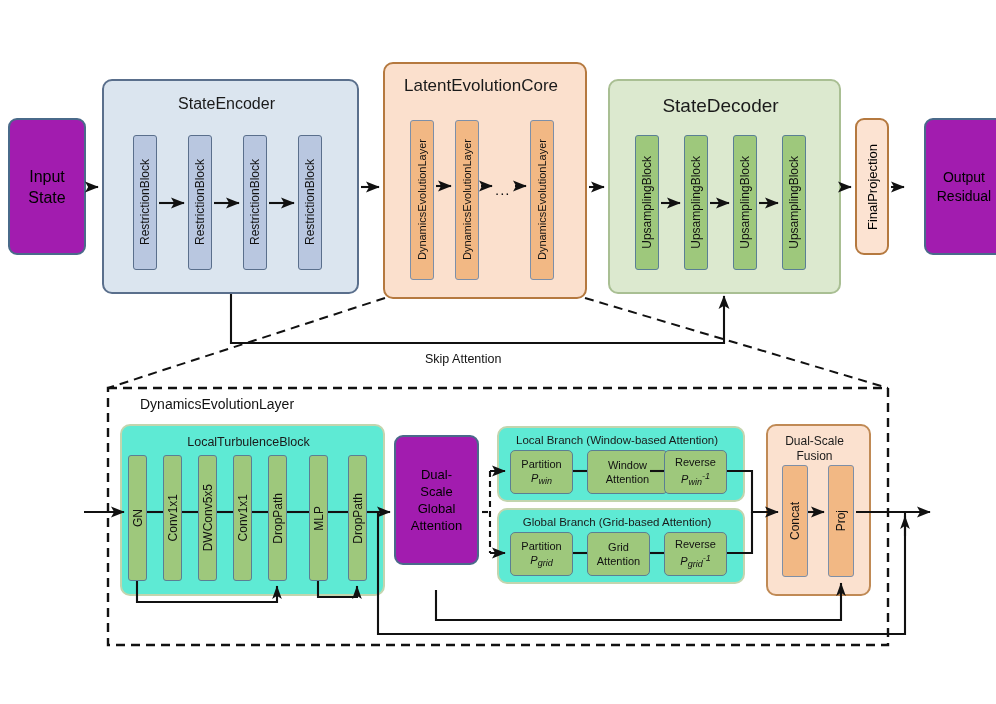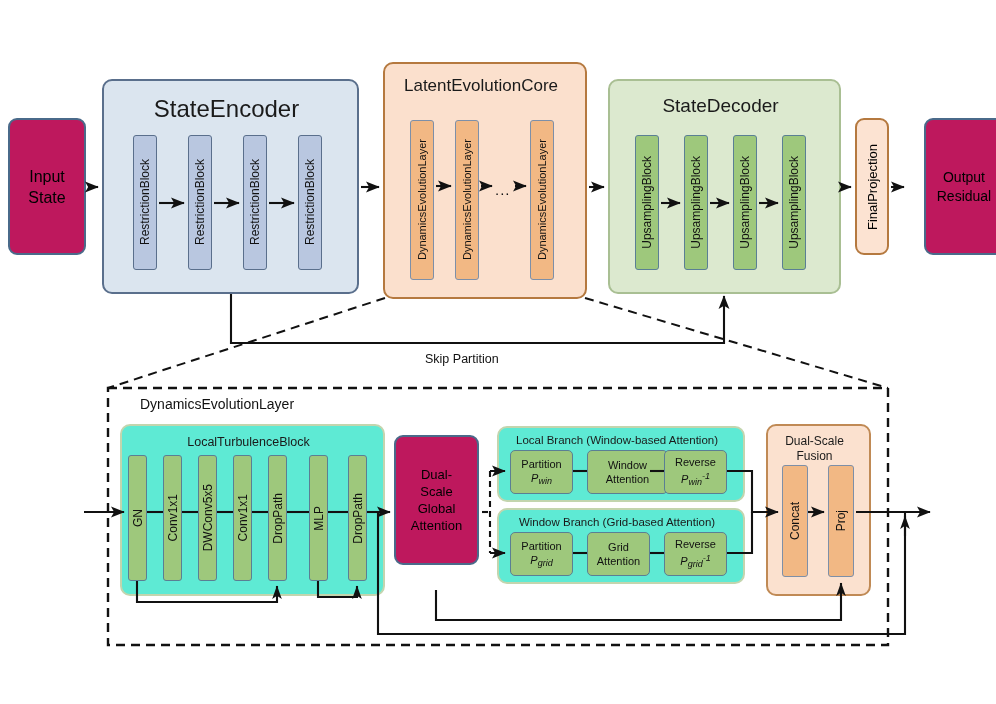--- a/index.html
+++ b/index.html
@@ -20,21 +20,21 @@
   
   .blk{border-width:1.5px;border-style:solid;border-radius:3px;display:flex;align-items:center;justify-content:center;text-align:center;color:#111;}
   .blk-blue{background:#b9c7e0;border-color:#5a6f8c;}
   .blk-green{background:#9ec87c;border-color:#5a7f94;}
   .blk-orange{background:#f2b884;border-color:#7d8fa8;}
   .blk-round{border-radius:5px;}
   .vert{writing-mode:vertical-rl;transform:rotate(180deg);white-space:nowrap;}
 
   .rounded-box{border-radius:9px;border-width:2px;border-style:solid;display:flex;align-items:center;justify-content:center;text-align:center;}
   .box-blue{background:#d5e3ef;border-color:#4a6party;}
-  .box-blue{background:#be185d;border-color:#4a6a8a;}
+  .box-blue{background:#a21caf;border-color:#4a6a8a;}
   .box-orange{background:#fce3d2;border-color:#b5793f;}
 
   
   svg.layer{position:absolute;left:0;top:0;width:996px;height:704px;pointer-events:none;}
 
   .lbl{position:absolute;color:#111;white-space:nowrap;}
   .sub{font-size:9px;vertical-align:-2px;}
   .sup{font-size:9px;vertical-align:4px;}
   .ital{font-style:italic;}
 </style>
@@ -44,21 +44,21 @@
 <div id="root">
 
   <div class="abs rounded-box box-blue" style="left:8px;top:118px;width:78px;height:137px;font-size:16px;line-height:21px;">
     <div>
       <div>Input</div>
       <div>State</div>
     </div>
   </div>
 
   <div class="abs cont cont-blue" style="left:102px;top:79px;width:257px;height:215px;">
-    <div class="cont-title" style="top:14px;font-size:24px;">StateEncoder</div>
+    <div class="cont-title" style="top:14px;font-size:16px;">StateEncoder</div>
   </div>
   <div class="abs blk blk-blue" style="left:133px;top:135px;width:24px;height:135px;font-size:12px;">
     <span class="vert">RestrictionBlock</span>
   </div>
   <div class="abs blk blk-blue" style="left:188px;top:135px;width:24px;height:135px;font-size:12px;">
     <span class="vert">RestrictionBlock</span>
   </div>
   <div class="abs blk blk-blue" style="left:243px;top:135px;width:24px;height:135px;font-size:12px;">
     <span class="vert">RestrictionBlock</span>
   </div>
@@ -100,21 +100,21 @@
     <span class="vert">FinalProjection</span>
   </div>
 
   <div class="abs rounded-box box-blue" style="left:908px;top:118px;width:80px;height:137px;font-size:14px;line-height:19px;margin-left:16px;">
     <div>
       <div>Output</div>
       <div>Residual</div>
     </div>
   </div>
 
-  <div class="lbl" style="left:425px;top:352px;font-size:12.5px;">Skip Partition</div>
+  <div class="lbl" style="left:425px;top:352px;font-size:12.5px;">Skip Attention</div>
 
   <div class="lbl" style="left:140px;top:396px;font-size:14px;">DynamicsEvolutionLayer</div>
 
   <div class="abs cont cont-green-soft" style="left:120px;top:424px;width:265px;height:172px;">
     <div class="cont-title" style="top:9px;font-size:12.5px;">LocalTurbulenceBlock</div>
   </div>
   <div class="abs blk blk-green" style="left:128px;top:455px;width:19px;height:126px;font-size:12px;">
     <span class="vert">GN</span>
   </div>
   <div class="abs blk blk-green" style="left:163px;top:455px;width:19px;height:126px;font-size:12px;">
@@ -161,21 +161,21 @@
     </div>
   </div>
   <div class="abs blk blk-green blk-round" style="left:664px;top:450px;width:63px;height:44px;font-size:11px;line-height:14px;">
     <div>
       <div>Reverse</div>
       <div><span class="ital">P</span><span class="sub ital">win</span><span class="sup ital">-1</span></div>
     </div>
   </div>
 
   <div class="abs cont cont-green-soft" style="left:497px;top:508px;width:248px;height:76px;">
-    <div class="cont-title" style="top:6px;font-size:11.5px;">Window Branch (Grid-based Attention)</div>
+    <div class="cont-title" style="top:6px;font-size:11.5px;">Global Branch (Grid-based Attention)</div>
   </div>
   <div class="abs blk blk-green blk-round" style="left:510px;top:532px;width:63px;height:44px;font-size:11px;line-height:14px;">
     <div>
       <div>Partition</div>
       <div><span class="ital">P</span><span class="sub ital">grid</span></div>
     </div>
   </div>
   <div class="abs blk blk-green blk-round" style="left:587px;top:532px;width:63px;height:44px;font-size:11px;line-height:14px;">
     <div>
       <div>Grid</div>

